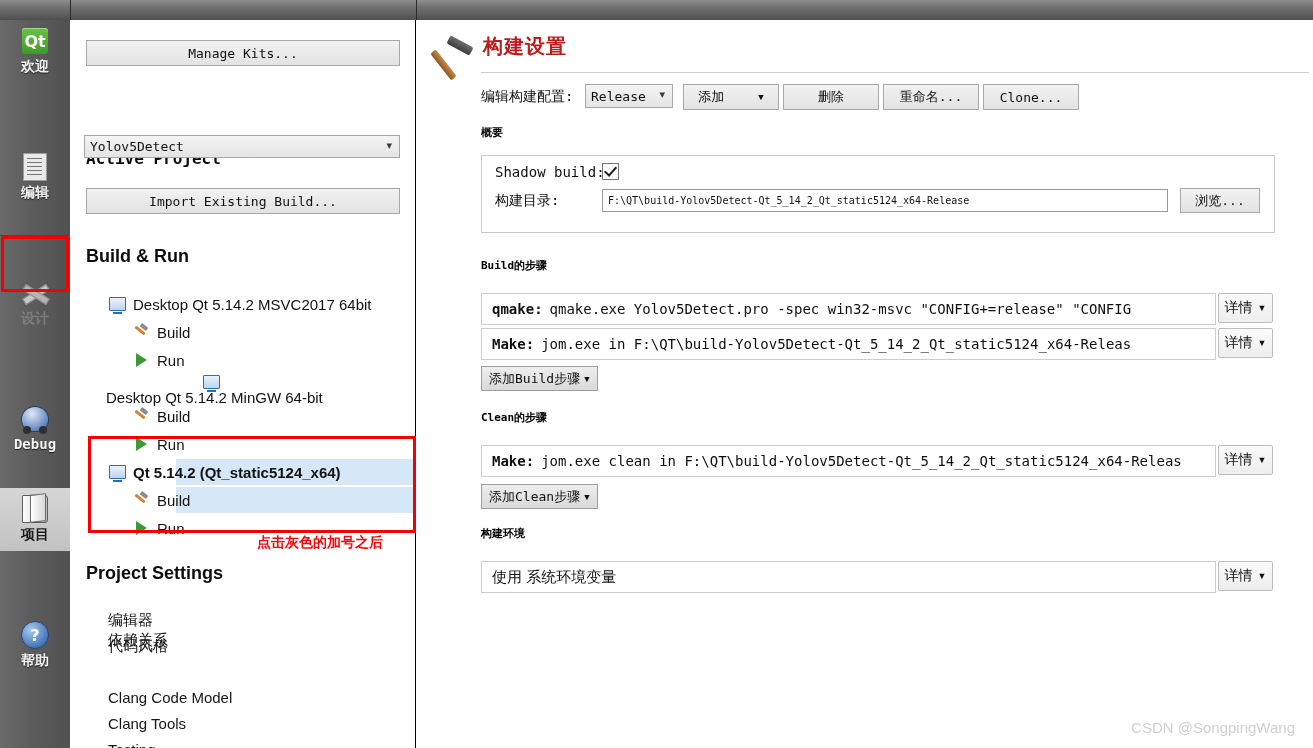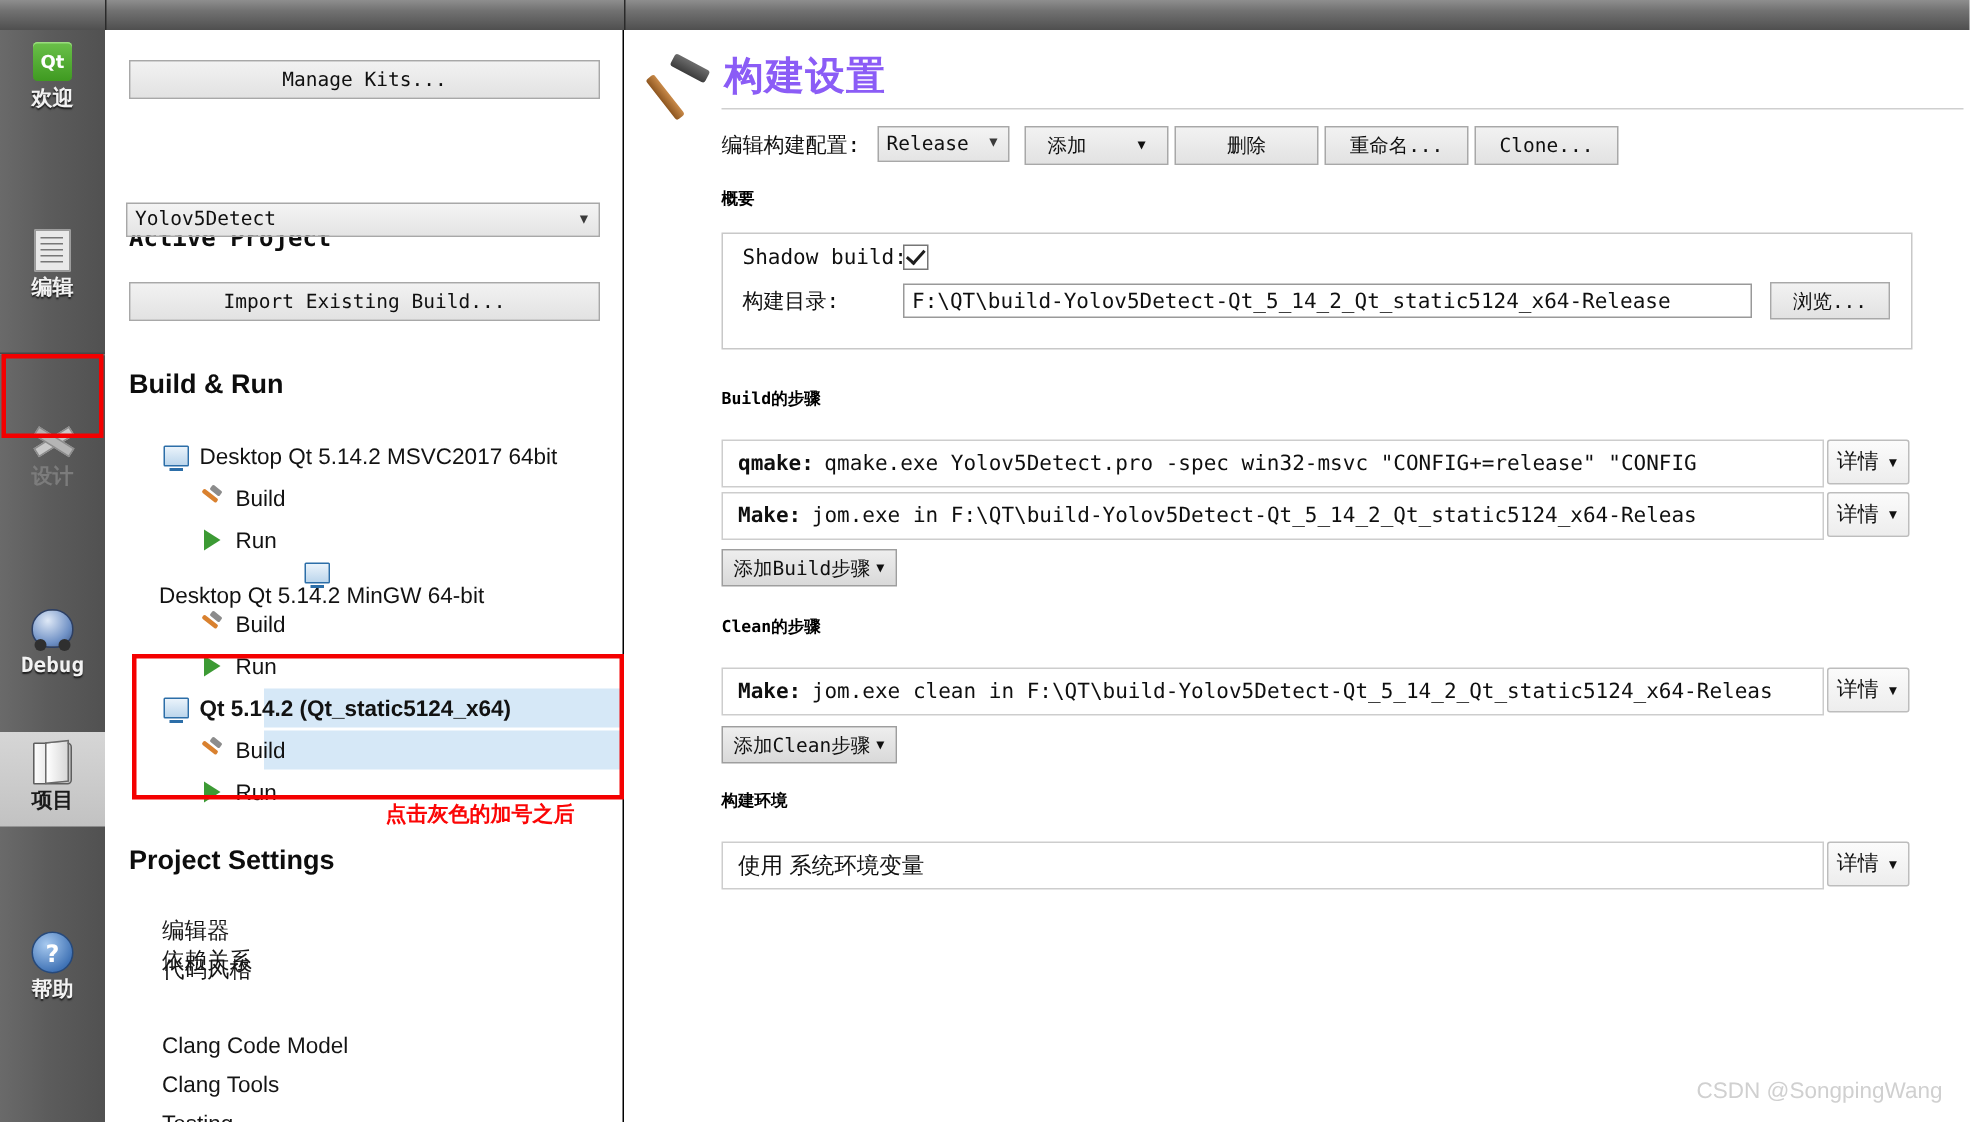--- a/index.html
+++ b/index.html
@@ -36,21 +36,21 @@
   .mode.dim .lbl{color:#7c7c7c;text-shadow:none;}
   .mode.active{
     background:linear-gradient(to bottom,#d6d6d6,#c2c2c2);
   }
   .mode.active .lbl{color:#1a1a1a;text-shadow:none;}
   .mode-sep{width:70px;height:1px;background:#474747;border-bottom:1px solid #787878;}
   
   .qtlogo{
     width:26px;height:26px;border-radius:3px;
     background:linear-gradient(to bottom,#6bc14a,#3f9a21);
-    color:#fff;font-family:"DejaVu Sans", sans-serif;font-weight:bold;font-size:12px;
+    color:#fff;font-family:"DejaVu Sans", sans-serif;font-weight:bold;font-size:16px;
     display:flex;align-items:center;justify-content:center;
     box-shadow:inset 0 1px 0 #9adc7e;
   }
   .doc-ico{
     width:22px;height:26px;background:#e9e9e9;border:1px solid #9a9a9a;position:relative;
   }
   .doc-ico:before{
     content:"";position:absolute;left:3px;top:4px;right:4px;height:1px;
     box-shadow:0 0 0 0 #777,0 4px 0 0 #777,0 8px 0 0 #777,0 12px 0 0 #777,0 16px 0 0 #777;
     background:#777;
@@ -150,21 +150,21 @@
     position:absolute;font-family:"Liberation Sans", sans-serif;font-size:14px;font-weight:bold;
     color:#fb0606;white-space:nowrap;
   }
   
   #mainpane{
     position:absolute;left:417px;top:20px;width:896px;height:728px;background:#ffffff;
     overflow:hidden;
   }
   #page-title{
     position:absolute;left:66px;top:13px;
-    font-family:"DejaVu Sans", sans-serif;font-size:26px;font-weight:bold;color:#8b5cf6;
+    font-family:"DejaVu Sans", sans-serif;font-size:20px;font-weight:bold;color:#b91c1c;
     letter-spacing:1px;
   }
   #title-rule{position:absolute;left:64px;top:52px;width:828px;height:1px;background:#cfcfcf;}
   .big-hammer{position:absolute;left:14px;top:18px;width:44px;height:50px;}
   .big-hammer .head{
     position:absolute;left:16px;top:3px;width:26px;height:9px;
     background:linear-gradient(to bottom,#6d6d6d,#3c3c3c);border-radius:2px;
     transform:rotate(28deg);
   }
   .big-hammer .handle{
@@ -184,21 +184,21 @@
   .qcheck{
     width:15px;height:15px;border:1px solid #767676;background:#fff;display:inline-block;
     position:relative;vertical-align:-3px;
   }
   .qcheck:after{
     content:"";position:absolute;left:4px;top:0px;width:5px;height:10px;
     border:solid #1d1d1d;border-width:0 2px 2px 0;transform:rotate(42deg);
   }
   .qline{
     background:#ffffff;border:1px solid #999999;box-sizing:border-box;
-    font-family:"DejaVu Sans Mono", monospace;font-size:14px;color:#101010;
+    font-family:"DejaVu Sans Mono", monospace;font-size:10px;color:#101010;
     display:flex;align-items:center;padding-left:5px;
   }
   .steprow{
     position:absolute;border:1px solid #cdcdcd;background:#ffffff;box-sizing:border-box;
     display:flex;align-items:center;padding-left:10px;
     font-family:"DejaVu Sans Mono", monospace;font-size:14px;color:#0f0f0f;
     white-space:nowrap;overflow:hidden;
   }
   .steprow b{font-weight:bold;}
   .detail-btn{

